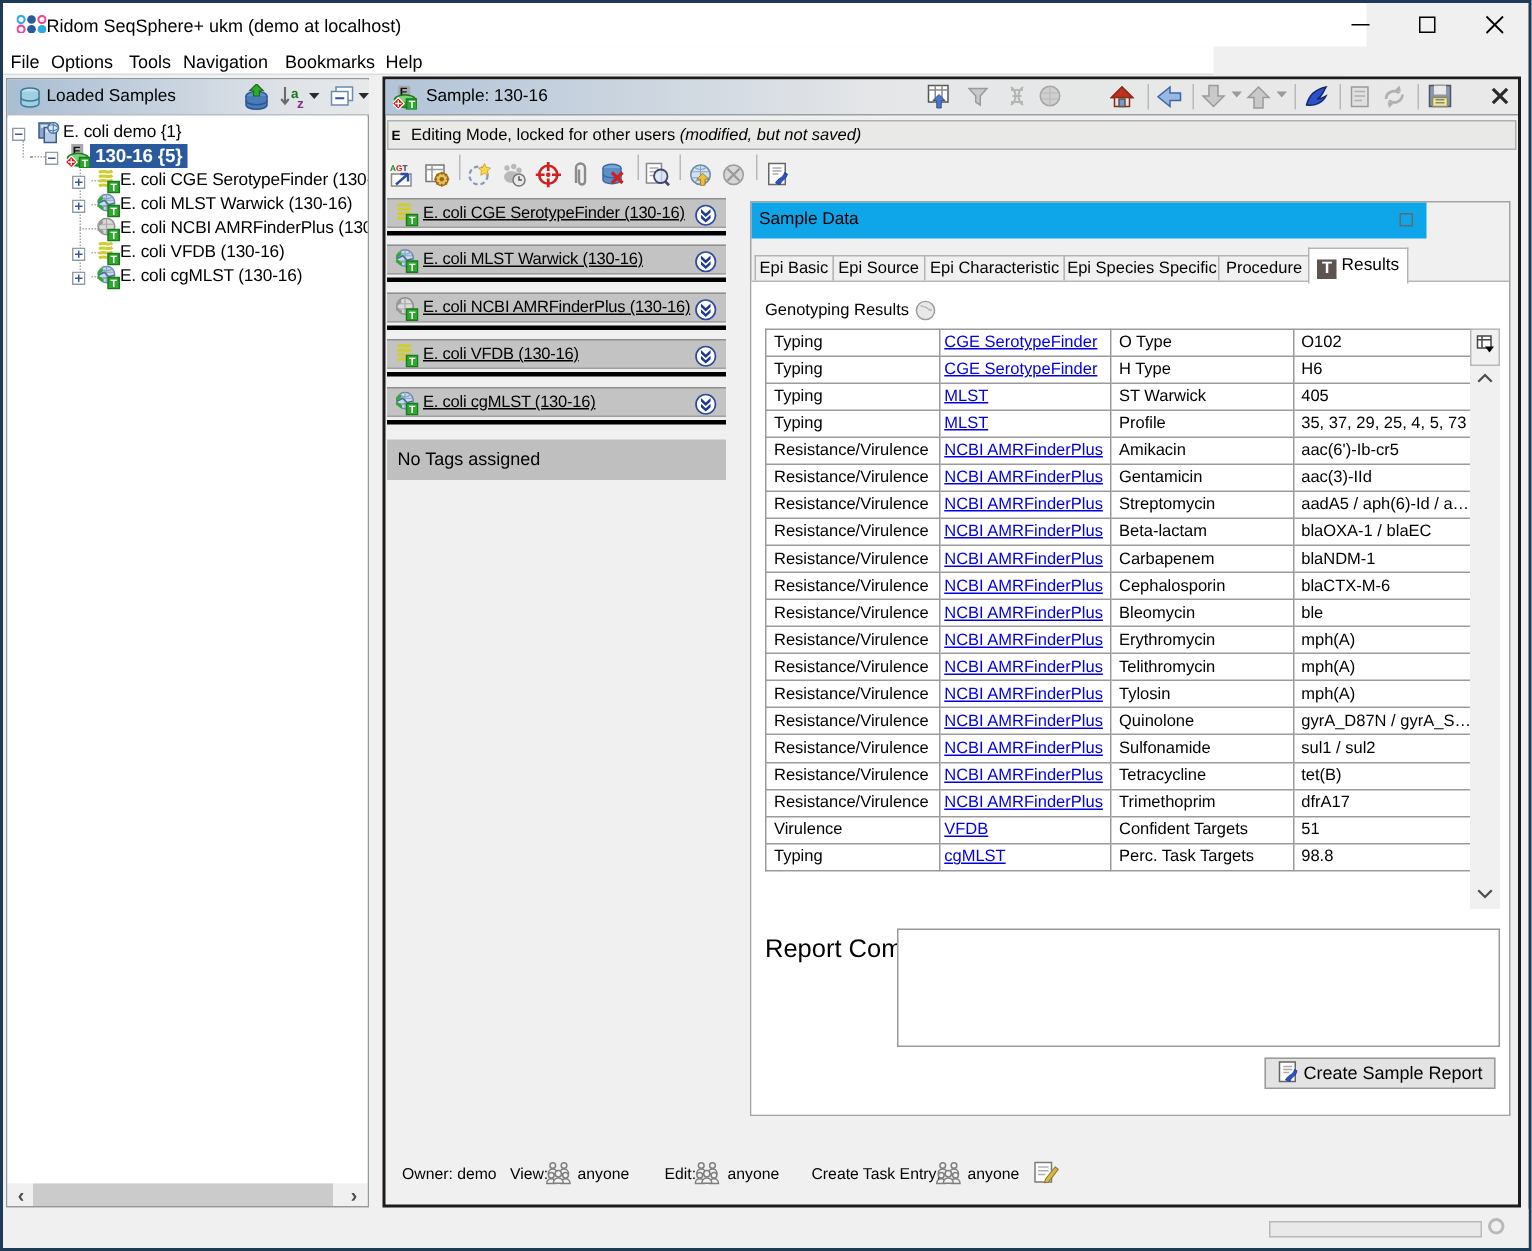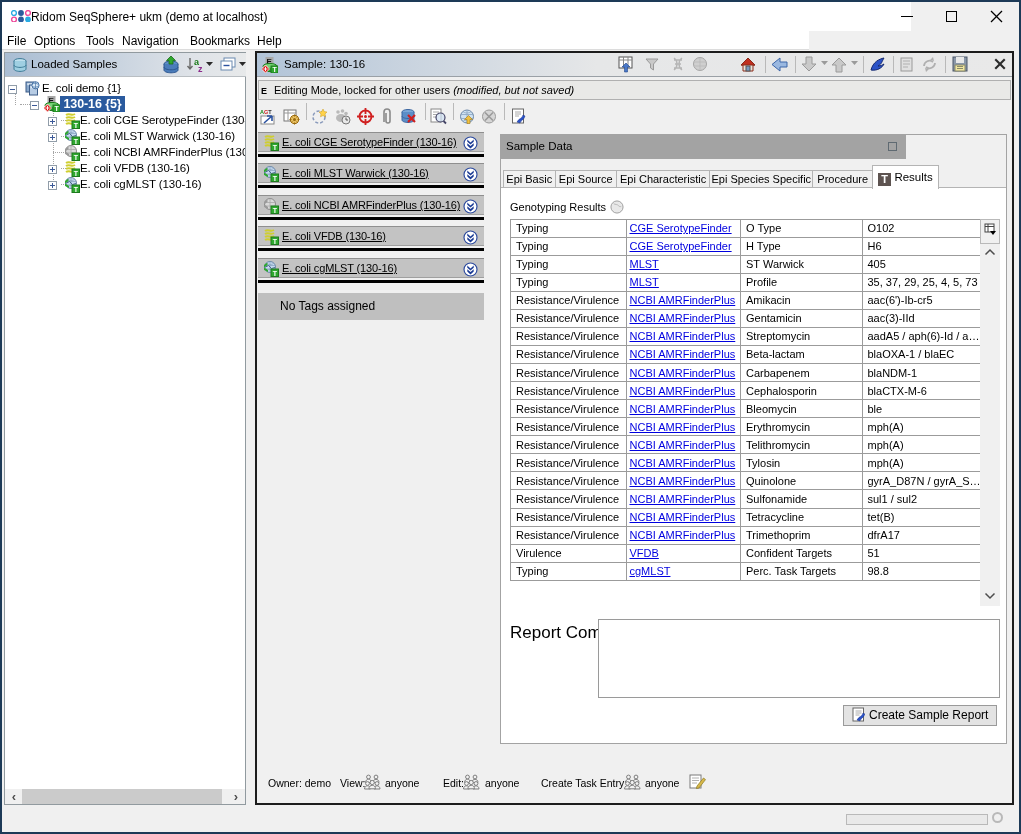--- a/index.html
+++ b/index.html
@@ -26,21 +26,21 @@
 #toolbar2{position:absolute;left:0;top:47px;width:755px;height:32px}
 
 .acc{position:absolute;left:1px;width:226px;height:19.5px;background:#c3c3c3;border-top:1px solid #8f8f8f;border-bottom:1px solid #9f9f9f;line-height:18px}
 .acc .lbl{position:absolute;left:24px;top:0px;font-size:11px;letter-spacing:-0.15px;text-decoration:underline;white-space:nowrap}
 .accline{position:absolute;left:1px;width:226px;height:3px;background:#000}
 
 #taghdr{position:absolute;left:1px;top:240px;width:226px;height:27px;background:#bfbfbf;line-height:27px}
 #tagbody{position:absolute;left:1px;top:267px;width:226px;height:36px;background:#efefef;border:1px solid #b5b5b5}
 
 #sdpanel{position:absolute;left:243px;top:81px;width:507px;height:610px;background:#f0f0f0;border:1px solid #a3a3a3}
-#sd-header{position:absolute;left:0;top:0;width:405px;height:24px;background:#a3a3a3}
+#sd-header{position:absolute;left:0;top:0;width:450px;height:24px;background:#0ea5e9}
 #sd-pane{position:absolute;left:0;top:52px;width:505px;height:556px;background:#fff;border-top:1px solid #b4b4b4}
 .tab{position:absolute;top:35px;height:18px;background:#f0f0f0;border:1px solid #b4b4b4;border-bottom:none;line-height:17px;text-align:center;font-size:11px}
 #tab-results{position:absolute;top:30px;height:24px;font-size:11.5px;text-align:center;background:#fff;border:1px solid #b4b4b4;border-bottom:none;z-index:3;line-height:22px}
 
 #gtable{position:absolute;left:9px;top:30.5px;border-collapse:collapse;table-layout:fixed;background:#fff}
 #gtable td,#gtable th{border:1px solid #9b9b9b;font-size:11px;font-weight:normal;text-align:left;padding:0 0 0 5px;overflow:hidden;white-space:nowrap}
 #gtable th{border:1px solid #d9d9d9;border-bottom:1px solid #b5b5b5;height:24px}
 #gtable td{height:18.07px}
 #gtable a{color:#0000e0;text-decoration:underline}
 #gtable tr td:first-child,#gtable tr th:first-child{border-left:1px solid #9b9b9b}
@@ -433,21 +433,21 @@
 <text x="9.7" y="14.6" font-size="7" font-weight="bold" fill="#fff">T</text>
         </svg>
         <div class="lbl">E. coli cgMLST (130-16)</div>
         <div class="chev-w abs" style="right:6px;top:2.5px"><svg width="15" height="15" viewBox="0 0 15 15">
             <circle cx="7.5" cy="7.5" r="6.5" fill="#fff" stroke="#2c4a9e" stroke-width="1.15"></circle>
             <path d="M4.3 3.4l3.2 3 3.2-3v2.3L7.5 8.6 4.3 5.7zM4.3 7.2l3.2 2.9 3.2-2.9v2.3l-3.2 2.9-3.2-2.9z" fill="#1a3a94"></path>
           </svg></div>
       </div>
 <div class="accline" style="top:227px"></div>
 
-  <div id="taghdr"><span style="margin-left:22px">No Tags assigned</span></div>
+  <div id="taghdr"><span style="margin-left:7px">No Tags assigned</span></div>
 
   <div id="sdpanel">
     <div id="sd-header">
           <span style="position:absolute;left:5px;top:5px;font-size:11.5px">Sample Data</span>
       <div style="position:absolute;right:9px;top:7px;width:9px;height:9px;border:1.5px solid #5f6a72"></div>
     </div>
     <div class="tab" style="left:2px;width:52.5px">Epi Basic</div>
     <div class="tab" style="left:53.5px;width:62.5px">Epi Source</div>
     <div class="tab" style="left:115px;width:94.2px">Epi Characteristic</div>
     <div class="tab" style="left:208.2px;width:104.2px">Epi Species Specific</div>

